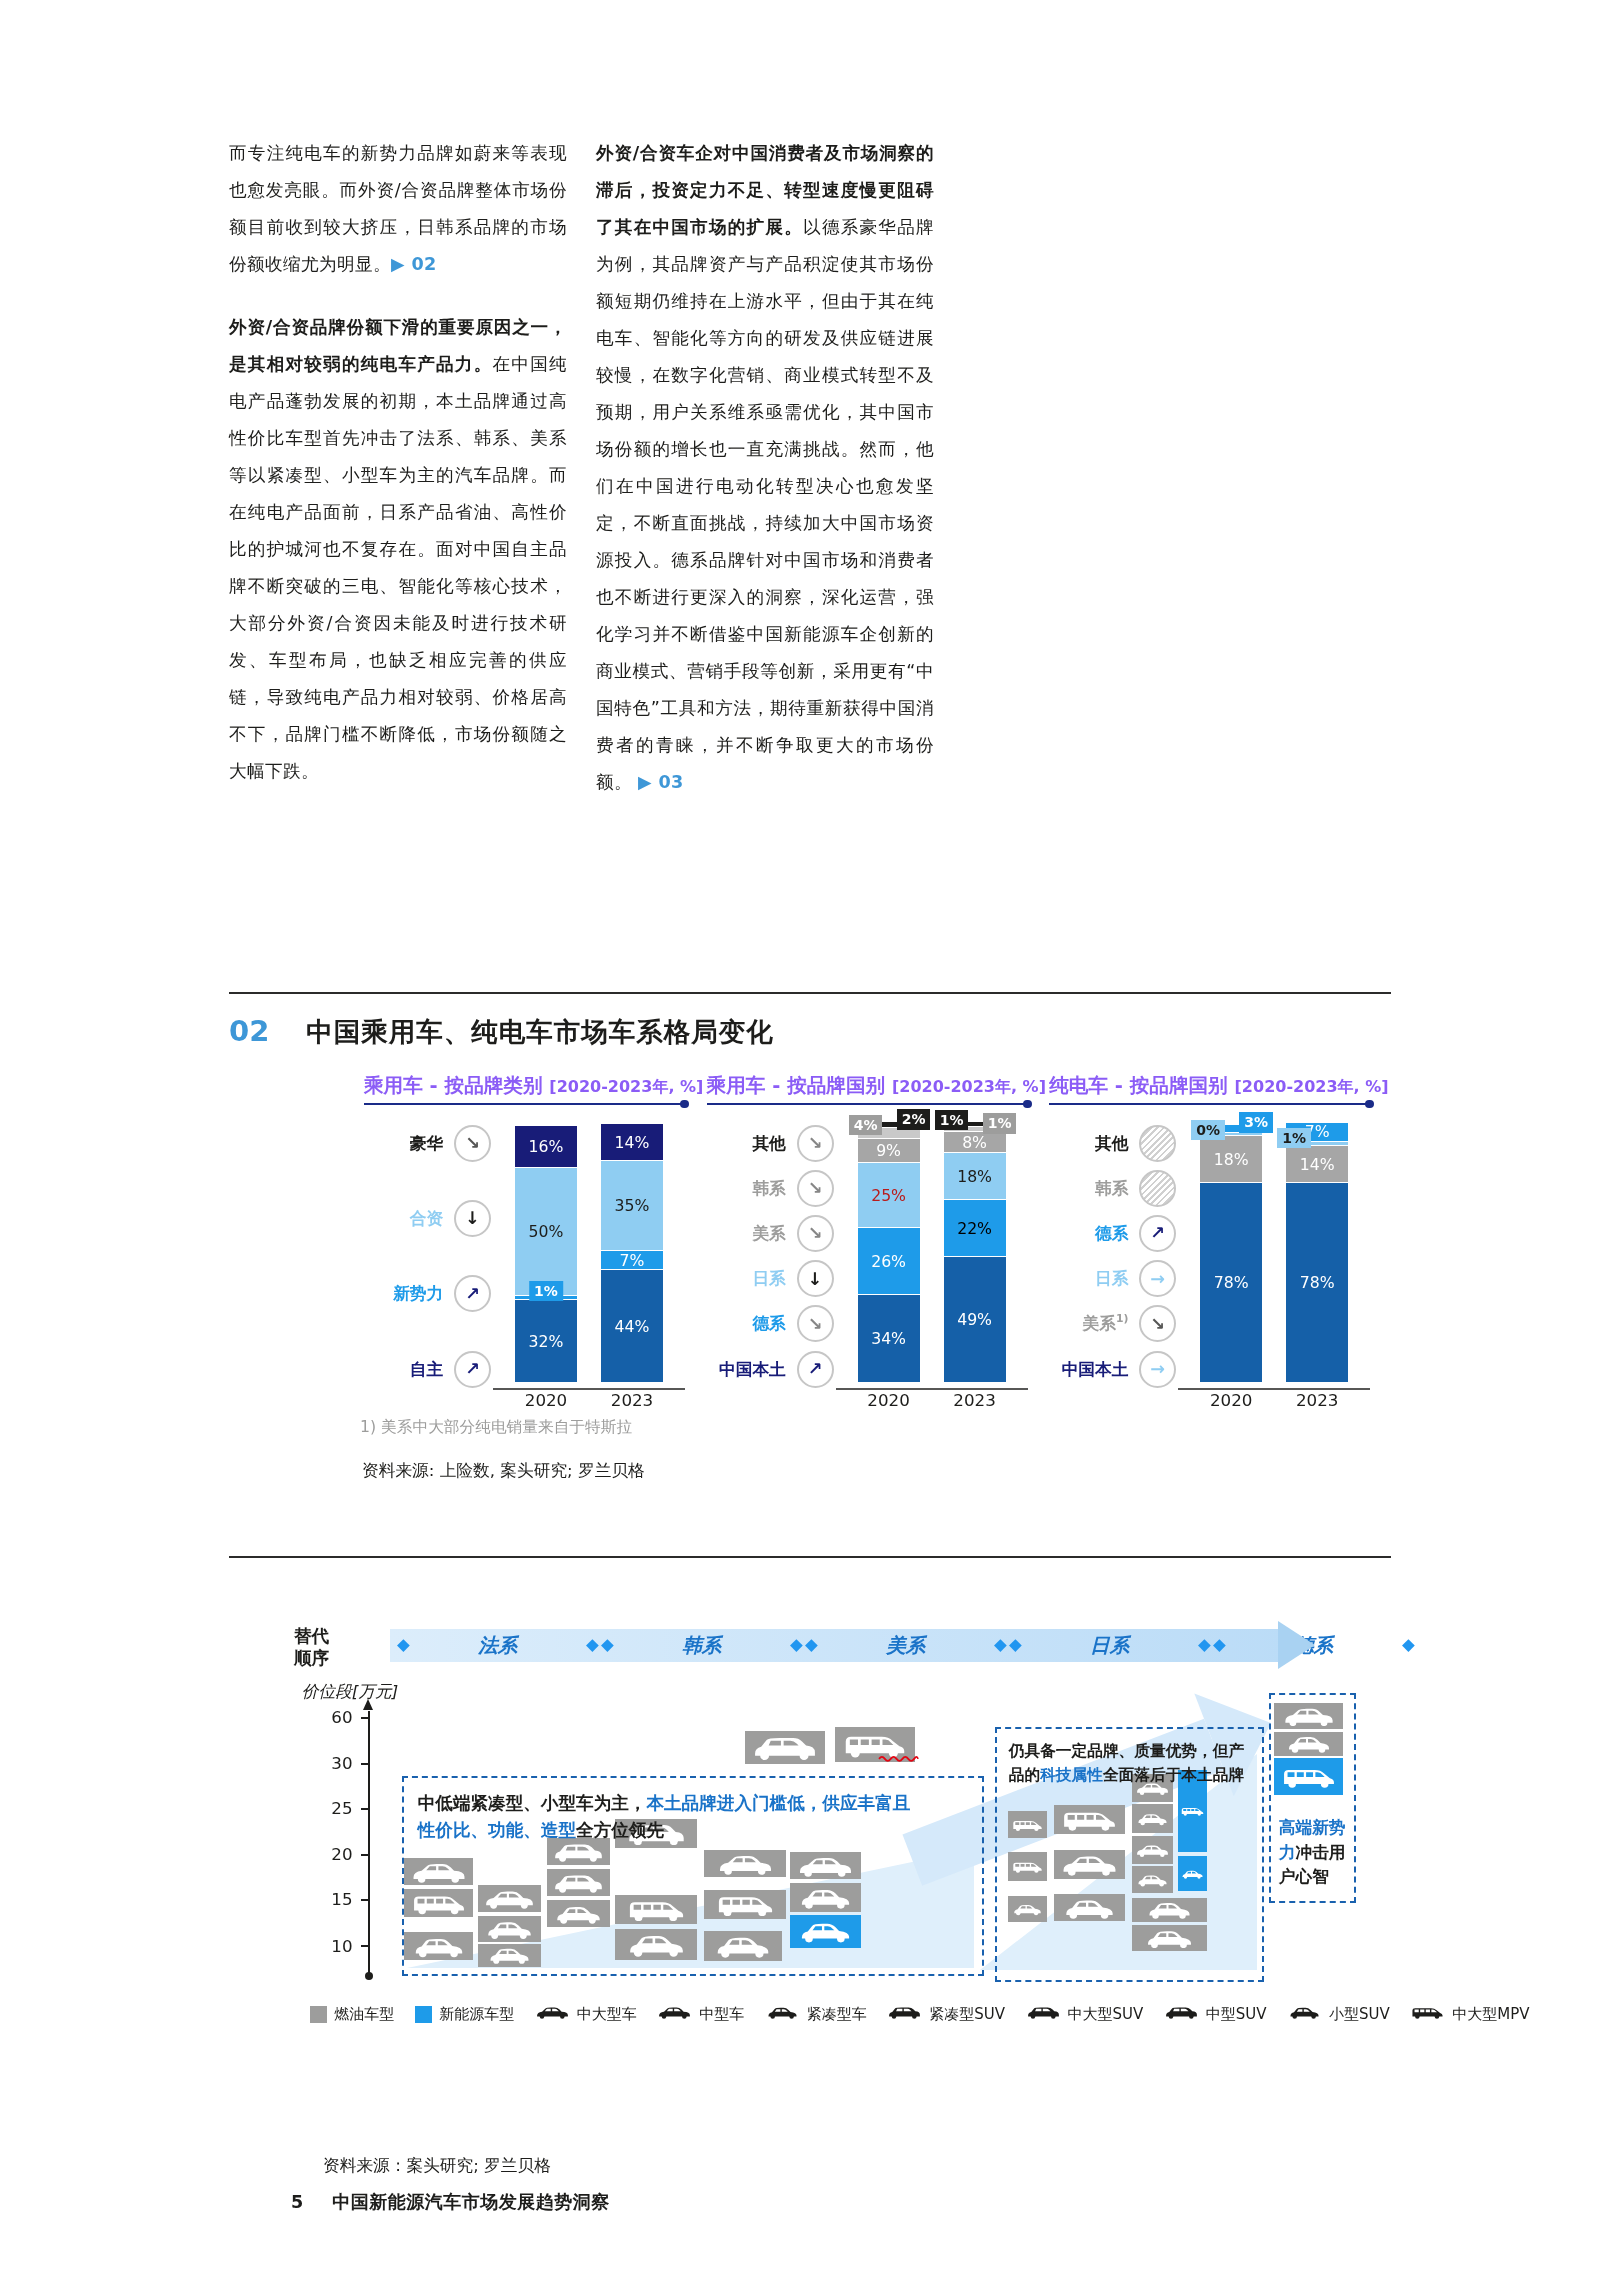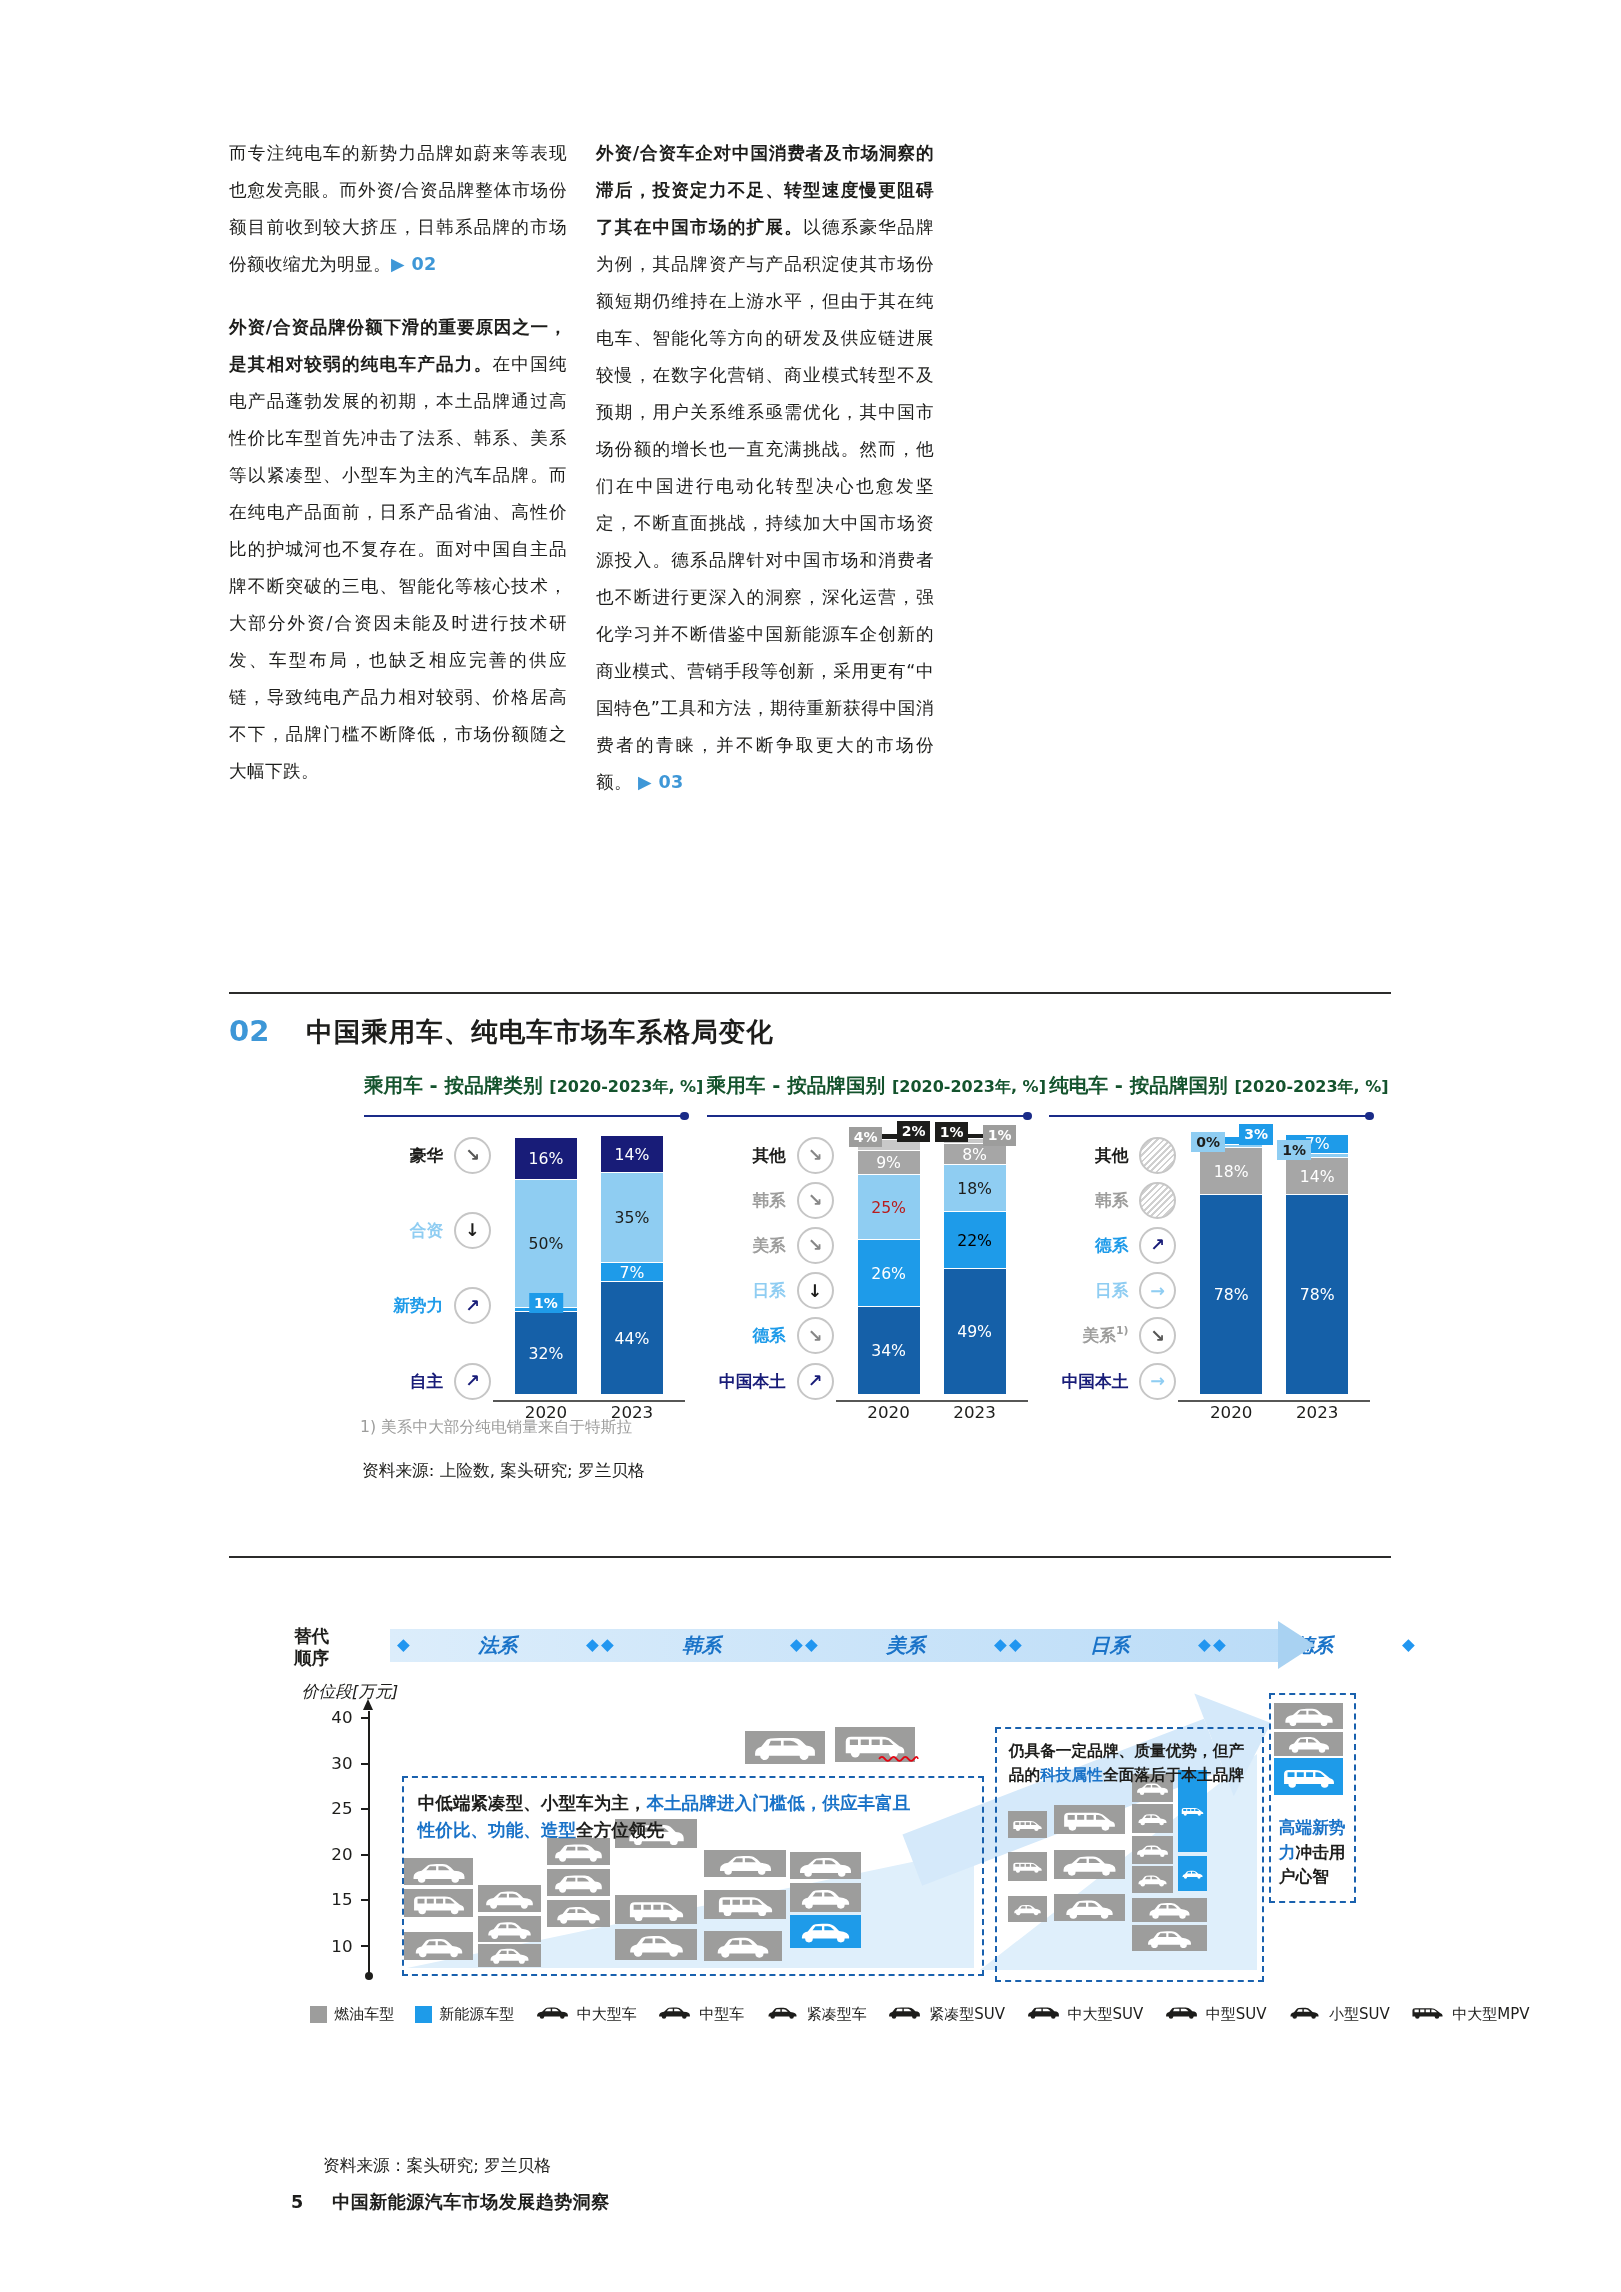--- a/index.html
+++ b/index.html
@@ -14,22 +14,22 @@
   
   .section{position:absolute;left:229px;width:1162px;border-top:2px solid #2b2b2a;}
   #section02{top:992px;height:549px;}
   #section03{top:1556px;height:686px;}
   .sec-head{display:flex;align-items:baseline;gap:37px;padding-top:19.6px;}
   .sec-num{font-size:29px;font-weight:700;color:#3E97D7;}
   .sec-title{font-size:26.5px;font-weight:700;color:#1D1D1B;letter-spacing:1px;}
   
   #panels{position:absolute;left:135px;top:78px;display:flex;gap:19.6px;}
   .panel{width:323px;}
-  .subtitle{position:relative;color:#14532d;font-weight:700;border-bottom:2.5px solid #1A2B88;
-            padding-bottom:16px;margin-bottom:13.7px;white-space:nowrap;}
+  .subtitle{position:relative;color:#8b5cf6;font-weight:700;border-bottom:2.5px solid #1A2B88;
+            padding-bottom:4px;margin-bottom:13.7px;white-space:nowrap;}
   .subtitle .main{font-size:19.6px;}
   .subtitle .unit{font-size:16px;}
   .subtitle::after{content:"";position:absolute;right:-2px;bottom:-5.4px;width:8.8px;height:8.8px;
                    border-radius:50%;background:#1A2B88;}
   .panel-body{display:flex;}
   .legend{width:127px;display:flex;flex-direction:column;justify-content:space-between;
           height:263px;padding:5.9px 0 11.8px 0;}
   .leg-item{display:flex;align-items:center;justify-content:flex-end;gap:10.8px;}
   .leg-label{font-size:16.7px;font-weight:700;white-space:nowrap;}
   .leg-circle{width:33px;height:33px;border-radius:50%;border:2px solid #C6C6C6;background:#fff;
@@ -322,21 +322,21 @@
             <div class="tl-line"></div>
             <div class="tl-diamond"></div>
           </div>
         </div>
       <div class="strip-arrow"></div>
       <div class="ylabel">价位段[万元]</div>
       <div class="axis-head"></div>
       <div class="axis-line"></div>
       <div class="axis-dot"></div>
       <div id="ticks">
-          <div class="tick" style="left: 25.5px; top: 90px;">40</div>
+          <div class="tick" style="left: 25.5px; top: 90px;">60</div>
           <div class="tick-dash" style="top: 100px;"></div>
           <div class="tick" style="left: 25.5px; top: 136px;">30</div>
           <div class="tick-dash" style="top: 146px;"></div>
           <div class="tick" style="left: 25.5px; top: 181px;">25</div>
           <div class="tick-dash" style="top: 191px;"></div>
           <div class="tick" style="left: 25.5px; top: 227px;">20</div>
           <div class="tick-dash" style="top: 237px;"></div>
           <div class="tick" style="left: 25.5px; top: 272px;">15</div>
           <div class="tick-dash" style="top: 282px;"></div>
           <div class="tick" style="left: 25.5px; top: 319px;">10</div>

